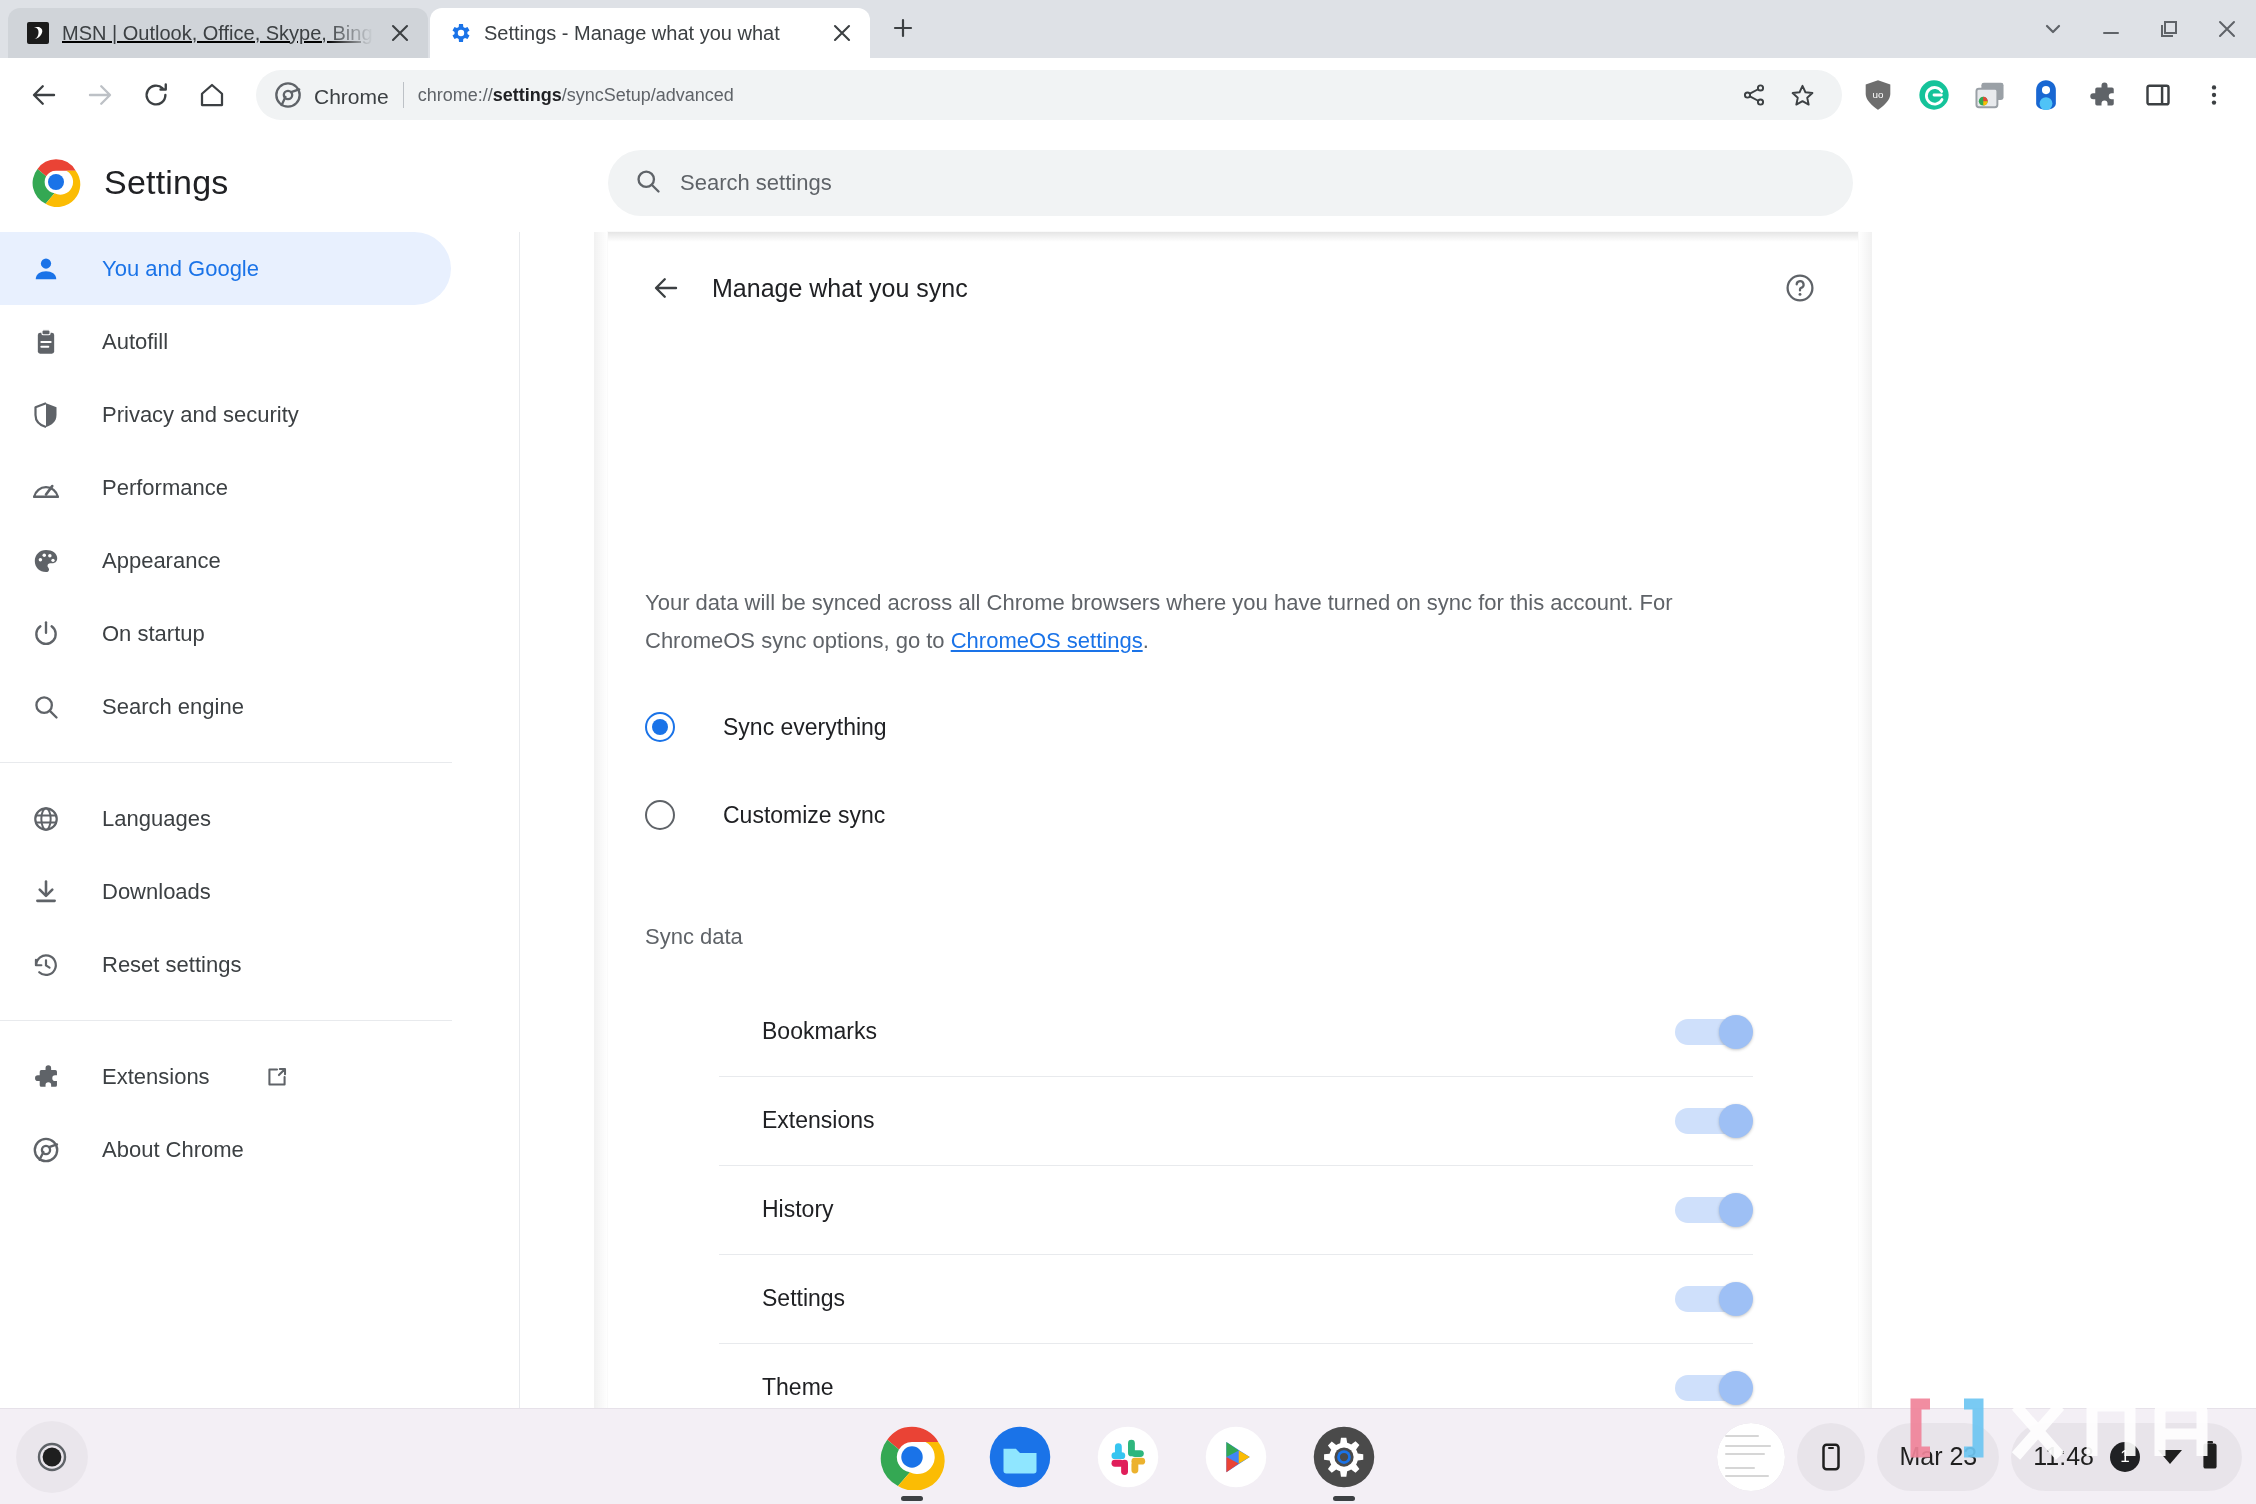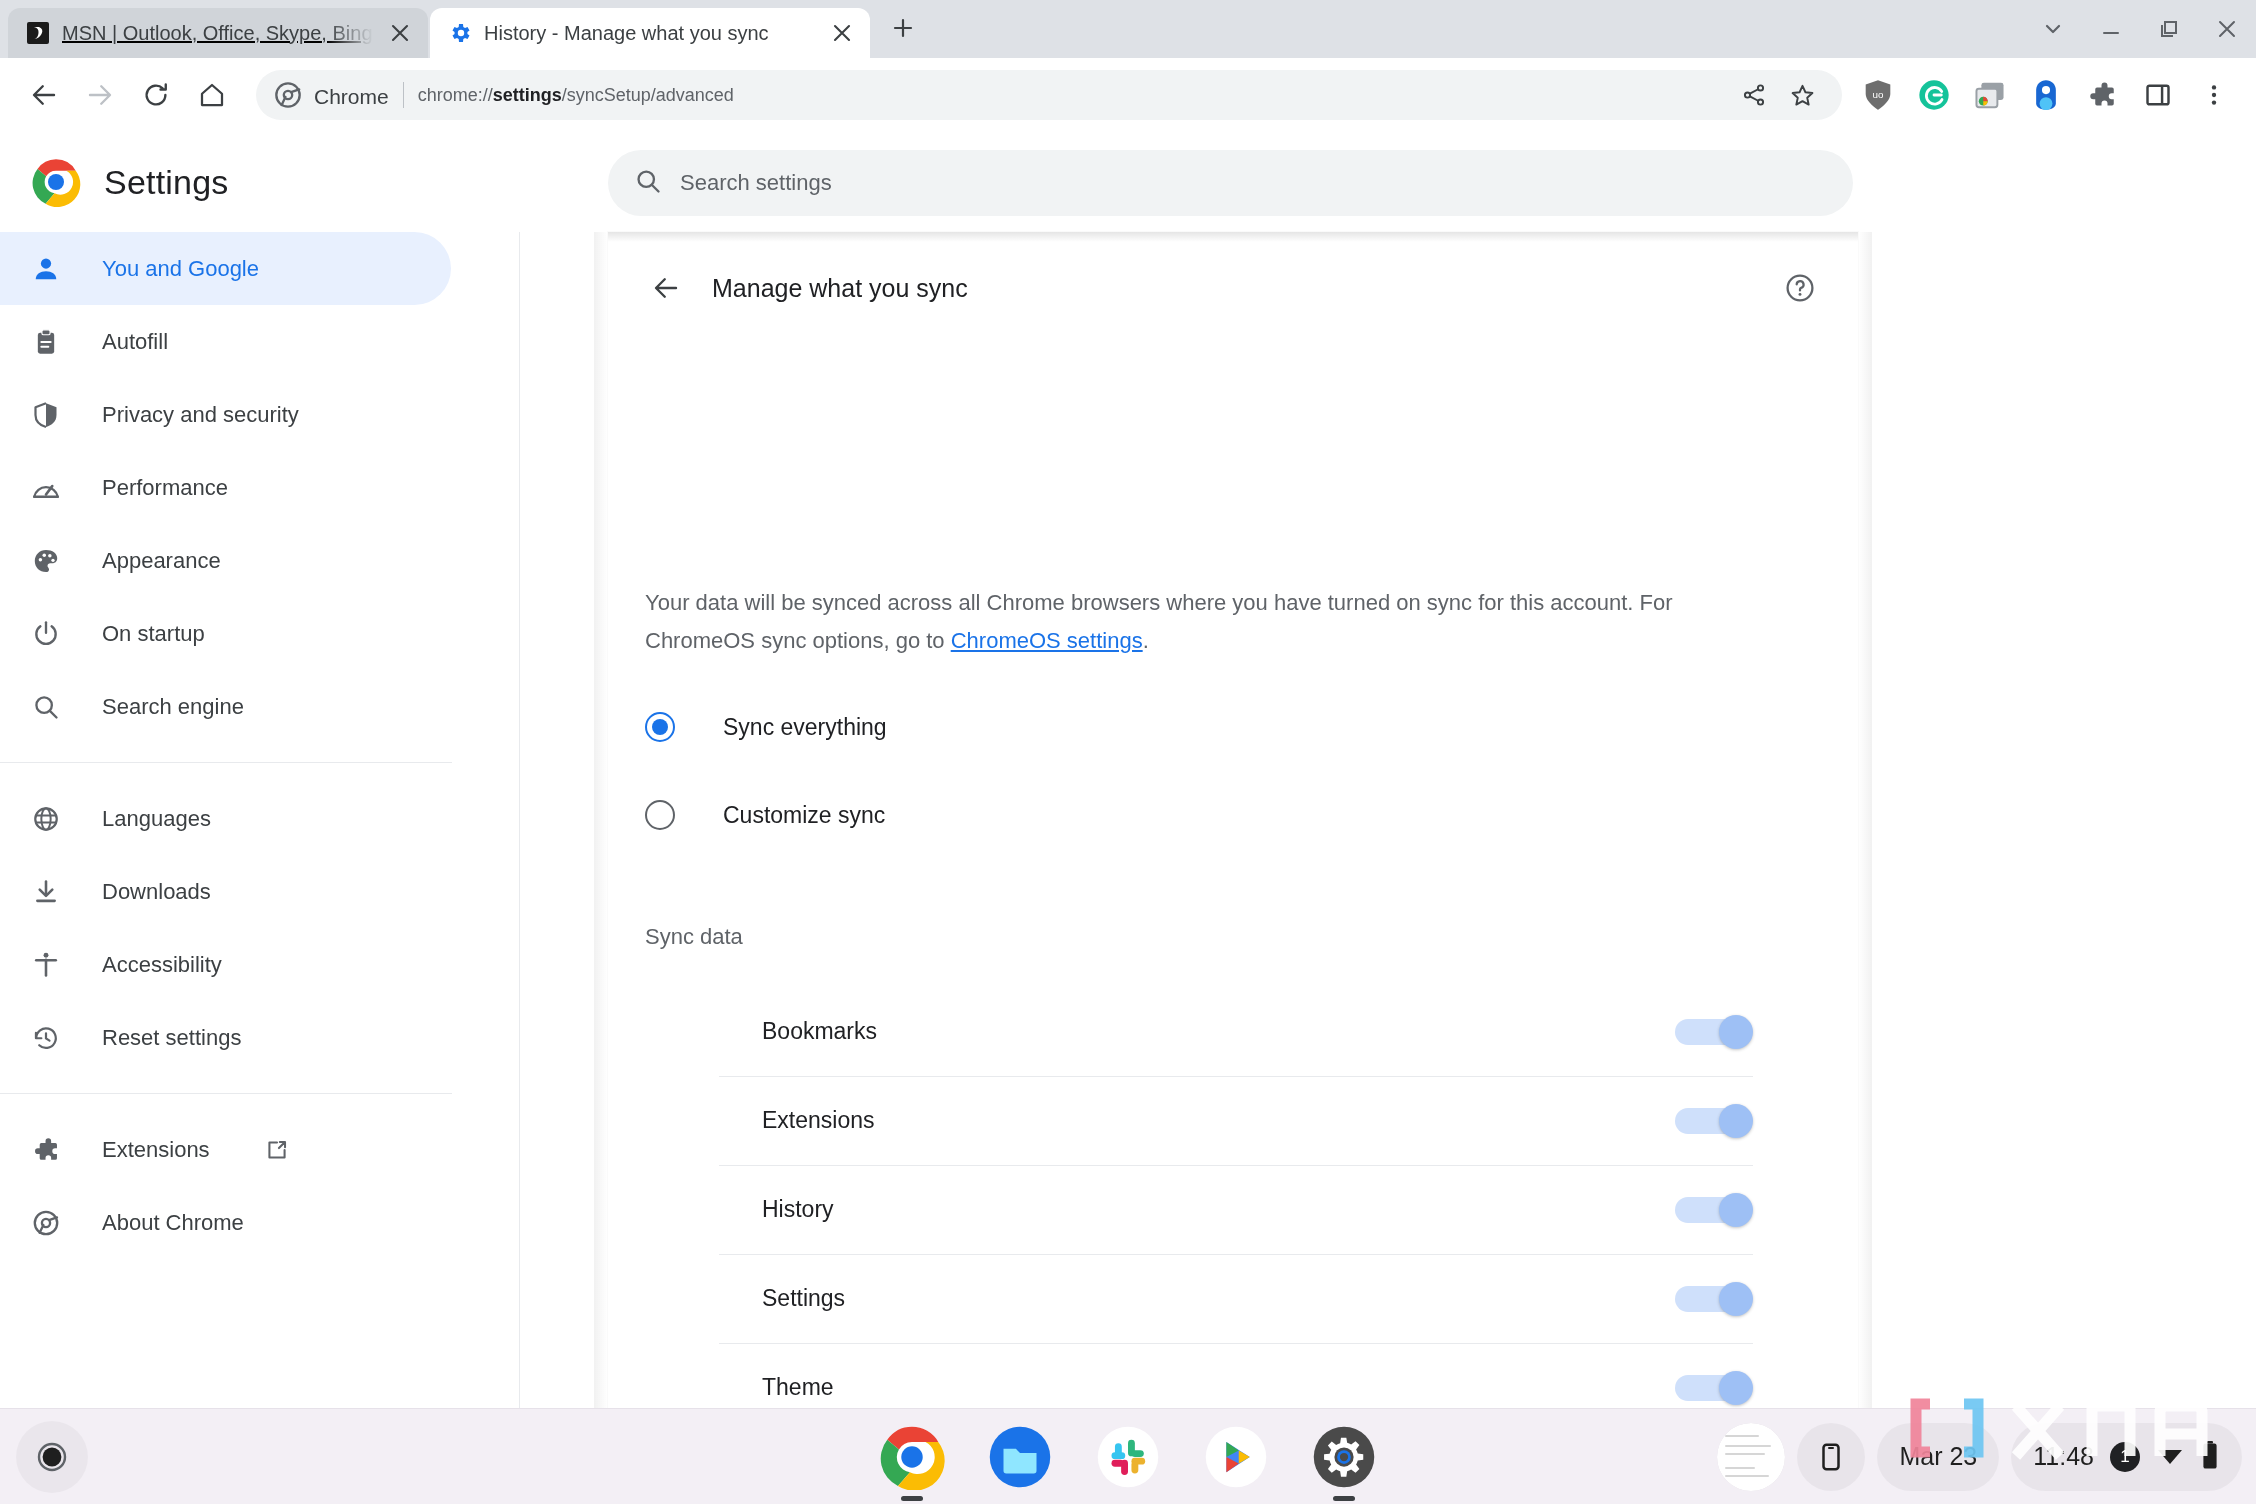--- a/index.html
+++ b/index.html
@@ -194,21 +194,21 @@
           </svg>
       </span>
     </div>
 
     <div class="tab active" style="margin-left:2px;">
       <span class="tab-fav">
         <svg width="24" height="24" viewBox="0 0 24 24">
             <path fill="#1a73e8" d="M19.4 13a7.9 7.9 0 0 0 0-2l2.1-1.6-2-3.5-2.5 1a7.7 7.7 0 0 0-1.7-1L15 3h-4l-.3 2.9c-.6.2-1.2.6-1.7 1l-2.5-1-2 3.5L6.6 11a7.9 7.9 0 0 0 0 2l-2.1 1.6 2 3.5 2.5-1c.5.4 1.1.8 1.7 1L11 21h4l.3-2.9c.6-.2 1.2-.6 1.7-1l2.5 1 2-3.5L19.4 13zM13 15.2A3.2 3.2 0 1 1 13 8.8a3.2 3.2 0 0 1 0 6.4z"></path>
           </svg>
       </span>
-      <span class="tab-title">History - Manage what you sync</span>
+      <span class="tab-title">Settings - Manage what you what</span>
       <span class="tab-close">
         <svg width="18" height="18" viewBox="0 0 18 18">
             <path d="M2 2 L16 16 M16 2 L2 16" stroke="#3c4043" stroke-width="2.1" stroke-linecap="round"></path>
           </svg>
       </span>
     </div>
 
     <div class="newtab-btn" style="align-self:center;margin-bottom:2px;">
       <svg width="24" height="24" viewBox="0 0 24 24">
           <path d="M12 4 V20 M4 12 H20" stroke="#3c4043" stroke-width="2.2" stroke-linecap="round"></path>
@@ -463,30 +463,20 @@
         <span class="nav-icon">
           <svg width="28" height="28" viewBox="0 0 24 24">
               <path d="M12 3 V14" stroke="#5f6368" stroke-width="2.2" stroke-linecap="round"></path>
               <path d="M6.6 10 L12 15.4 L17.4 10" fill="none" stroke="#5f6368" stroke-width="2.2" stroke-linecap="round" stroke-linejoin="round"></path>
               <path d="M4.6 19.6 H19.4" stroke="#5f6368" stroke-width="2.2" stroke-linecap="round"></path>
             </svg>
         </span>
         <span class="nav-label">Downloads</span>
       </div>
 
-      <div class="nav-item">
-        <span class="nav-icon">
-          <svg width="28" height="28" viewBox="0 0 24 24">
-              <circle cx="12" cy="3.6" r="2.1" fill="#5f6368"></circle>
-              <path d="M3.6 8 H20.4" stroke="#5f6368" stroke-width="2.2" stroke-linecap="round"></path>
-              <path d="M12 7.6 V21" stroke="#5f6368" stroke-width="2.2" stroke-linecap="round"></path>
-            </svg>
-        </span>
-        <span class="nav-label">Accessibility</span>
-      </div>
 
       <div class="nav-item">
         <span class="nav-icon">
           <svg width="28" height="28" viewBox="0 0 24 24">
               <path d="M3.6 12 A8.4 8.4 0 1 1 6.2 18.2" fill="none" stroke="#5f6368" stroke-width="1.9" stroke-linecap="round"></path>
               <path d="M3.4 7.6 V12.2 H8" fill="none" stroke="#5f6368" stroke-width="1.9" stroke-linecap="round" stroke-linejoin="round"></path>
               <path d="M12 8 V12.4 L15 14.3" fill="none" stroke="#5f6368" stroke-width="1.9" stroke-linecap="round"></path>
             </svg>
         </span>
         <span class="nav-label">Reset settings</span>

